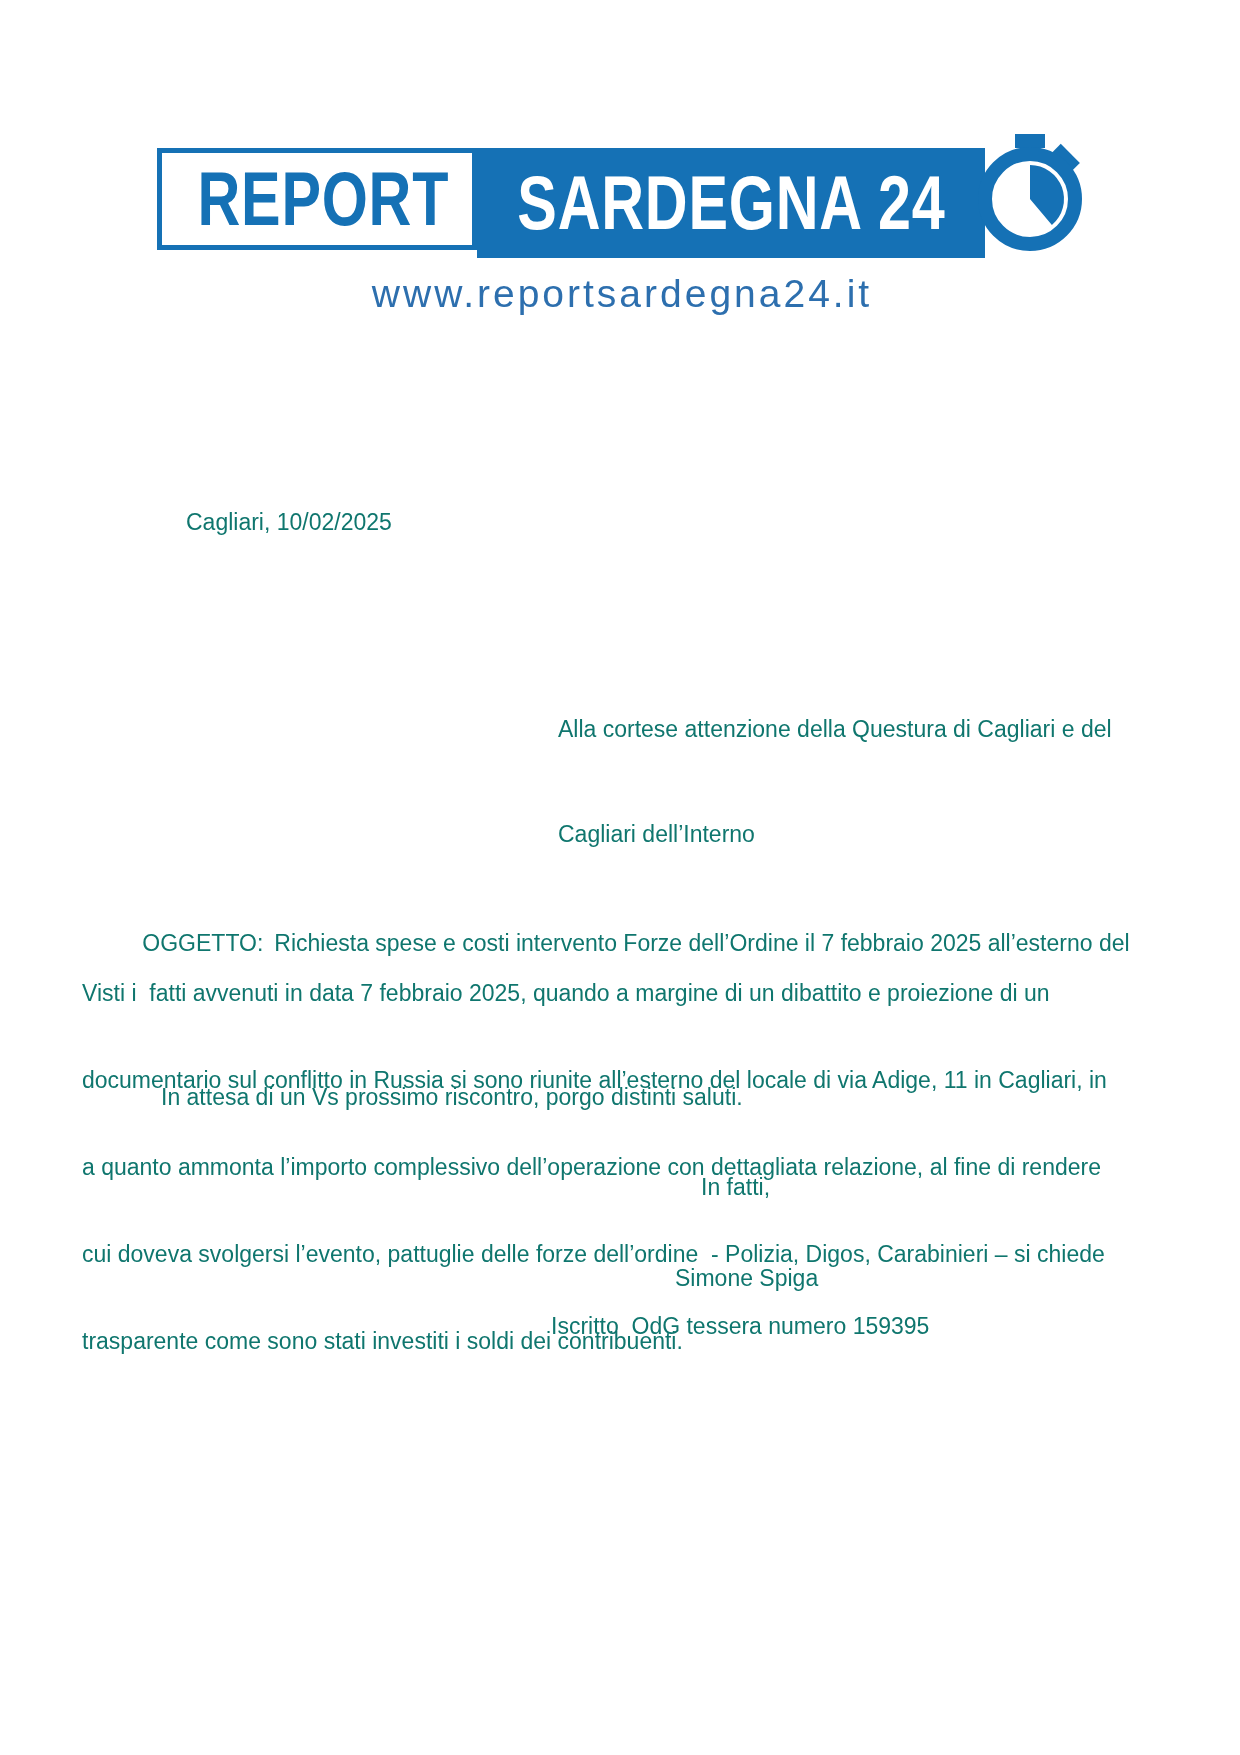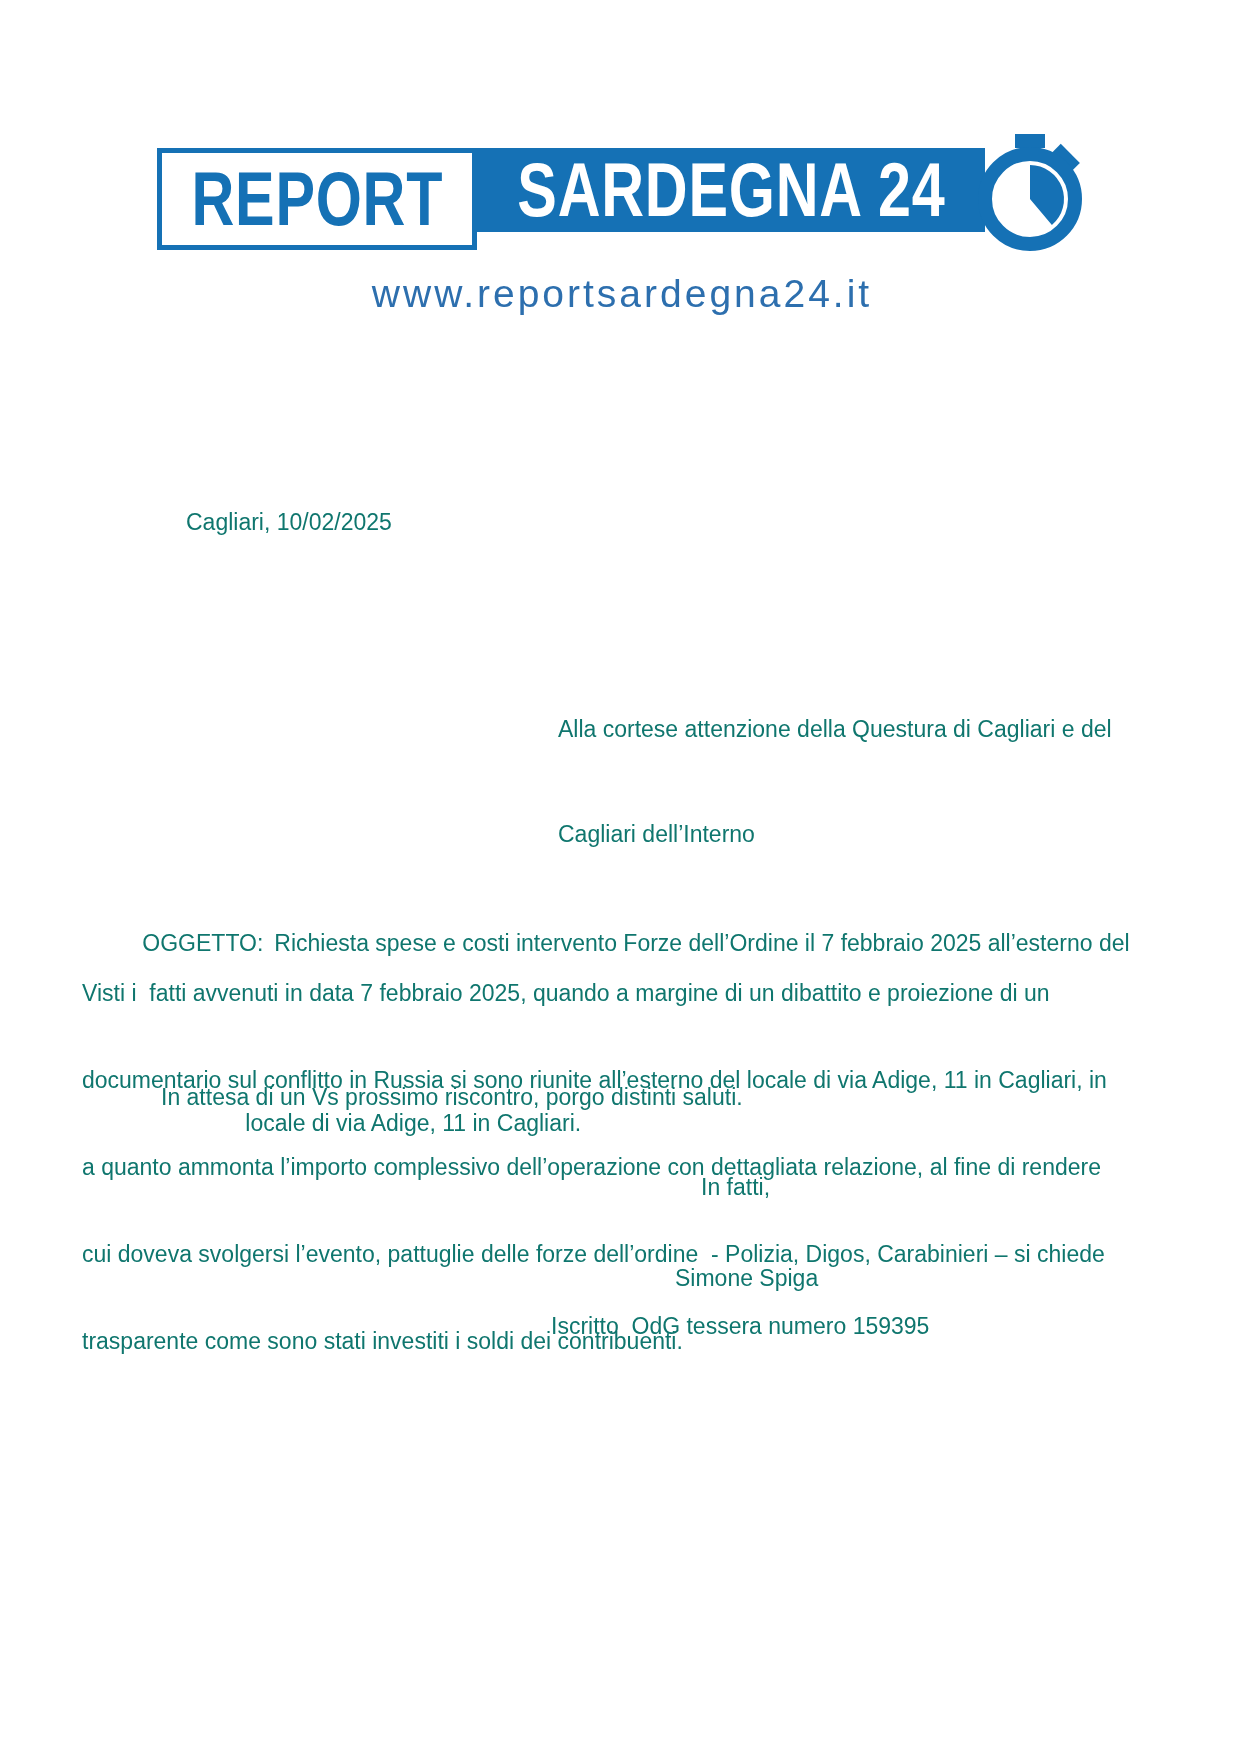--- a/index.html
+++ b/index.html
@@ -12,28 +12,28 @@
     color:#1a1a1a;
     overflow:hidden;
   }
   
   .logo-report-box{
     position:absolute; left:157px; top:148px;
     width:320px; height:102px;
     background:#ffffff;
     border:5px solid #1571b5;
     box-sizing:border-box;
-    display:flex; align-items:center; justify-content:center;
+    display:flex; align-items:center; 
   }
   .logo-report-box .logo-text{
     color:#1571b5;
   }
   .logo-sardegna-box{
     position:absolute; left:477px; top:148px;
-    width:508px; height:84px;
+    width:508px; height:110px;
     background:#1571b5;
     display:flex; align-items:center; justify-content:center;
   }
   .logo-sardegna-box .logo-text{
     color:#ffffff;
   }
   .logo-text{
     display:inline-block;
     font-size:76px;
     font-weight:bold;
@@ -109,23 +109,20 @@
 
   <div class="txt recipient">
     <div>Alla cortese attenzione della Questura di Cagliari e del</div>
     <div>Cagliari dell’Interno</div>
   </div>
 
   <div class="txt subject">
     <div>
       <span class="subject-label">OGGETTO:</span><span class="subject-underline">Richiesta spese e costi intervento Forze dell’Ordine il 7 febbraio 2025 all’esterno del</span>
     </div>
-    <div class="subject-line2">
-      <span class="subject-underline">locale di via Adige, 11 in Cagliari.</span>
-    </div>
   </div>
 
   <div class="txt body-par">
     <div>Visti i  fatti avvenuti in data 7 febbraio 2025, quando a margine di un dibattito e proiezione di un</div>
     <div>documentario sul conflitto in Russia si sono riunite all’esterno del locale di via Adige, 11 in Cagliari, in</div>
     <div>a quanto ammonta l’importo complessivo dell’operazione con dettagliata relazione, al fine di rendere</div>
     <div>cui doveva svolgersi l’evento, pattuglie delle forze dell’ordine  - Polizia, Digos, Carabinieri – si chiede</div>
     <div>trasparente come sono stati investiti i soldi dei contribuenti.</div>
   </div>
 

